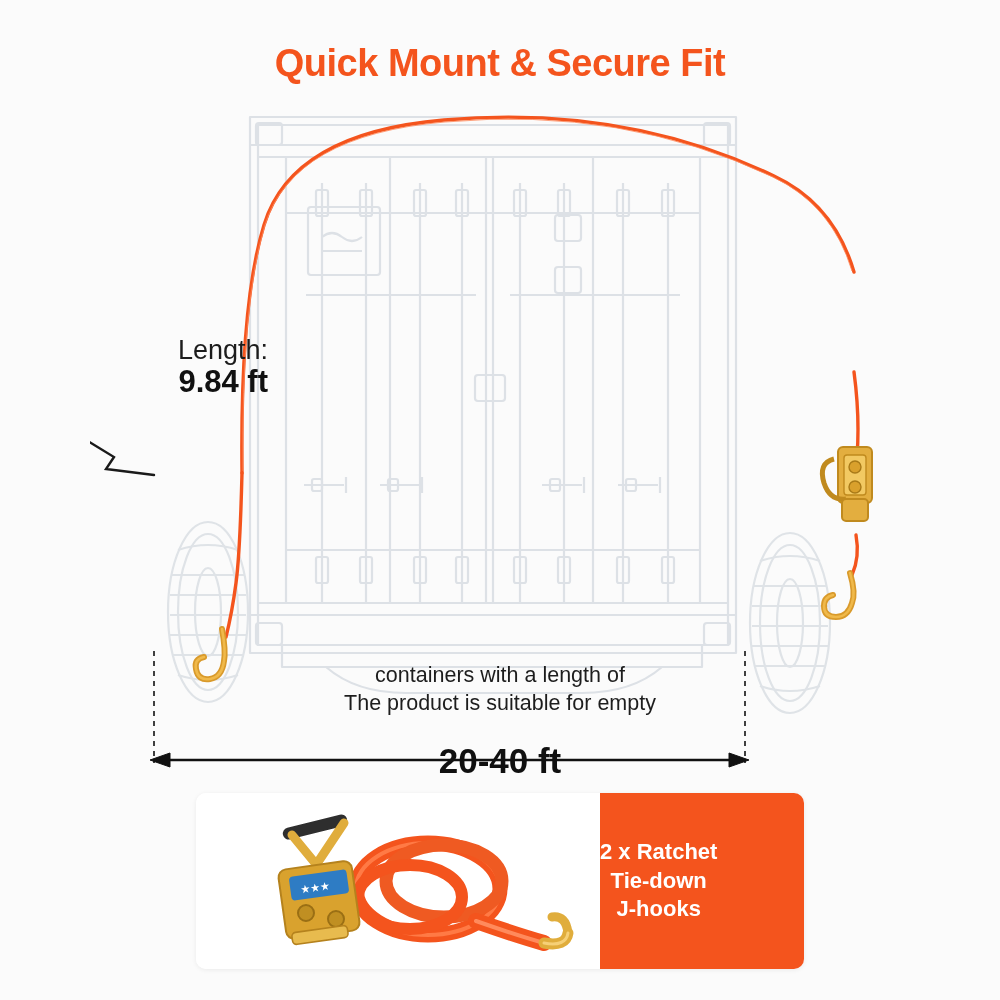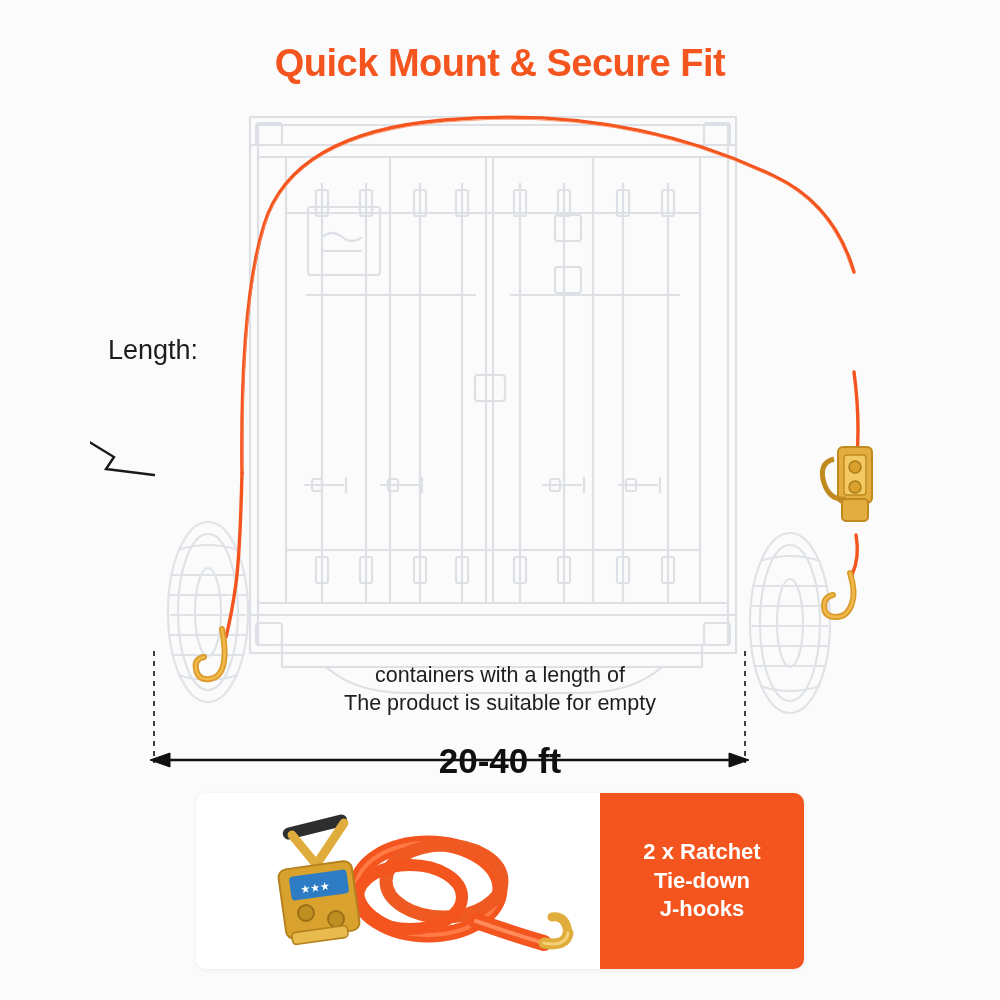--- a/index.html
+++ b/index.html
@@ -46,21 +46,21 @@
   .illus svg {
     display: block;
   }
 
   
   .length-label {
     position: absolute;
     left: 108px;
     top: 335px;
     width: 160px;
-    text-align: left;
+    text-align: right;
     line-height: 1.12;
   }
   .length-label .l1 {
     font-size: 27px;
     color: #1c1c1c;
   }
   .length-label .l2 {
     font-size: 31px;
     font-weight: bold;
     color: #111111;
@@ -108,21 +108,20 @@
   }
   .card-badge {
     position: absolute;
     right: 0;
     top: 0;
     width: 204px;
     height: 176px;
     background: #f4541d;
     display: flex;
     align-items: center;
-    justify-content: center;
   }
   .card-badge .txt {
     color: #ffffff;
     text-align: center;
     font-size: 22px;
     font-weight: bold;
     line-height: 1.3;
   }
 </style>
 </head>
@@ -276,20 +275,21 @@
         <path d="M72 665 h575" stroke-width="2.4"></path>
         <polygon points="60,665 80,658 80,672"></polygon>
         <polygon points="659,665 639,658 639,672"></polygon>
       </g>
 
     </svg>
   </div>
 
   <div class="length-label">
     <div class="l1">Length:</div>
+    <div class="l2">9.84 ft</div>
   </div>
 
   <div class="spec">
     <div class="line">containers with a length of</div>
     <div class="line">The product is suitable for empty</div>
     <div class="big">20-40 ft</div>
   </div>
 
   <div class="card">
 

